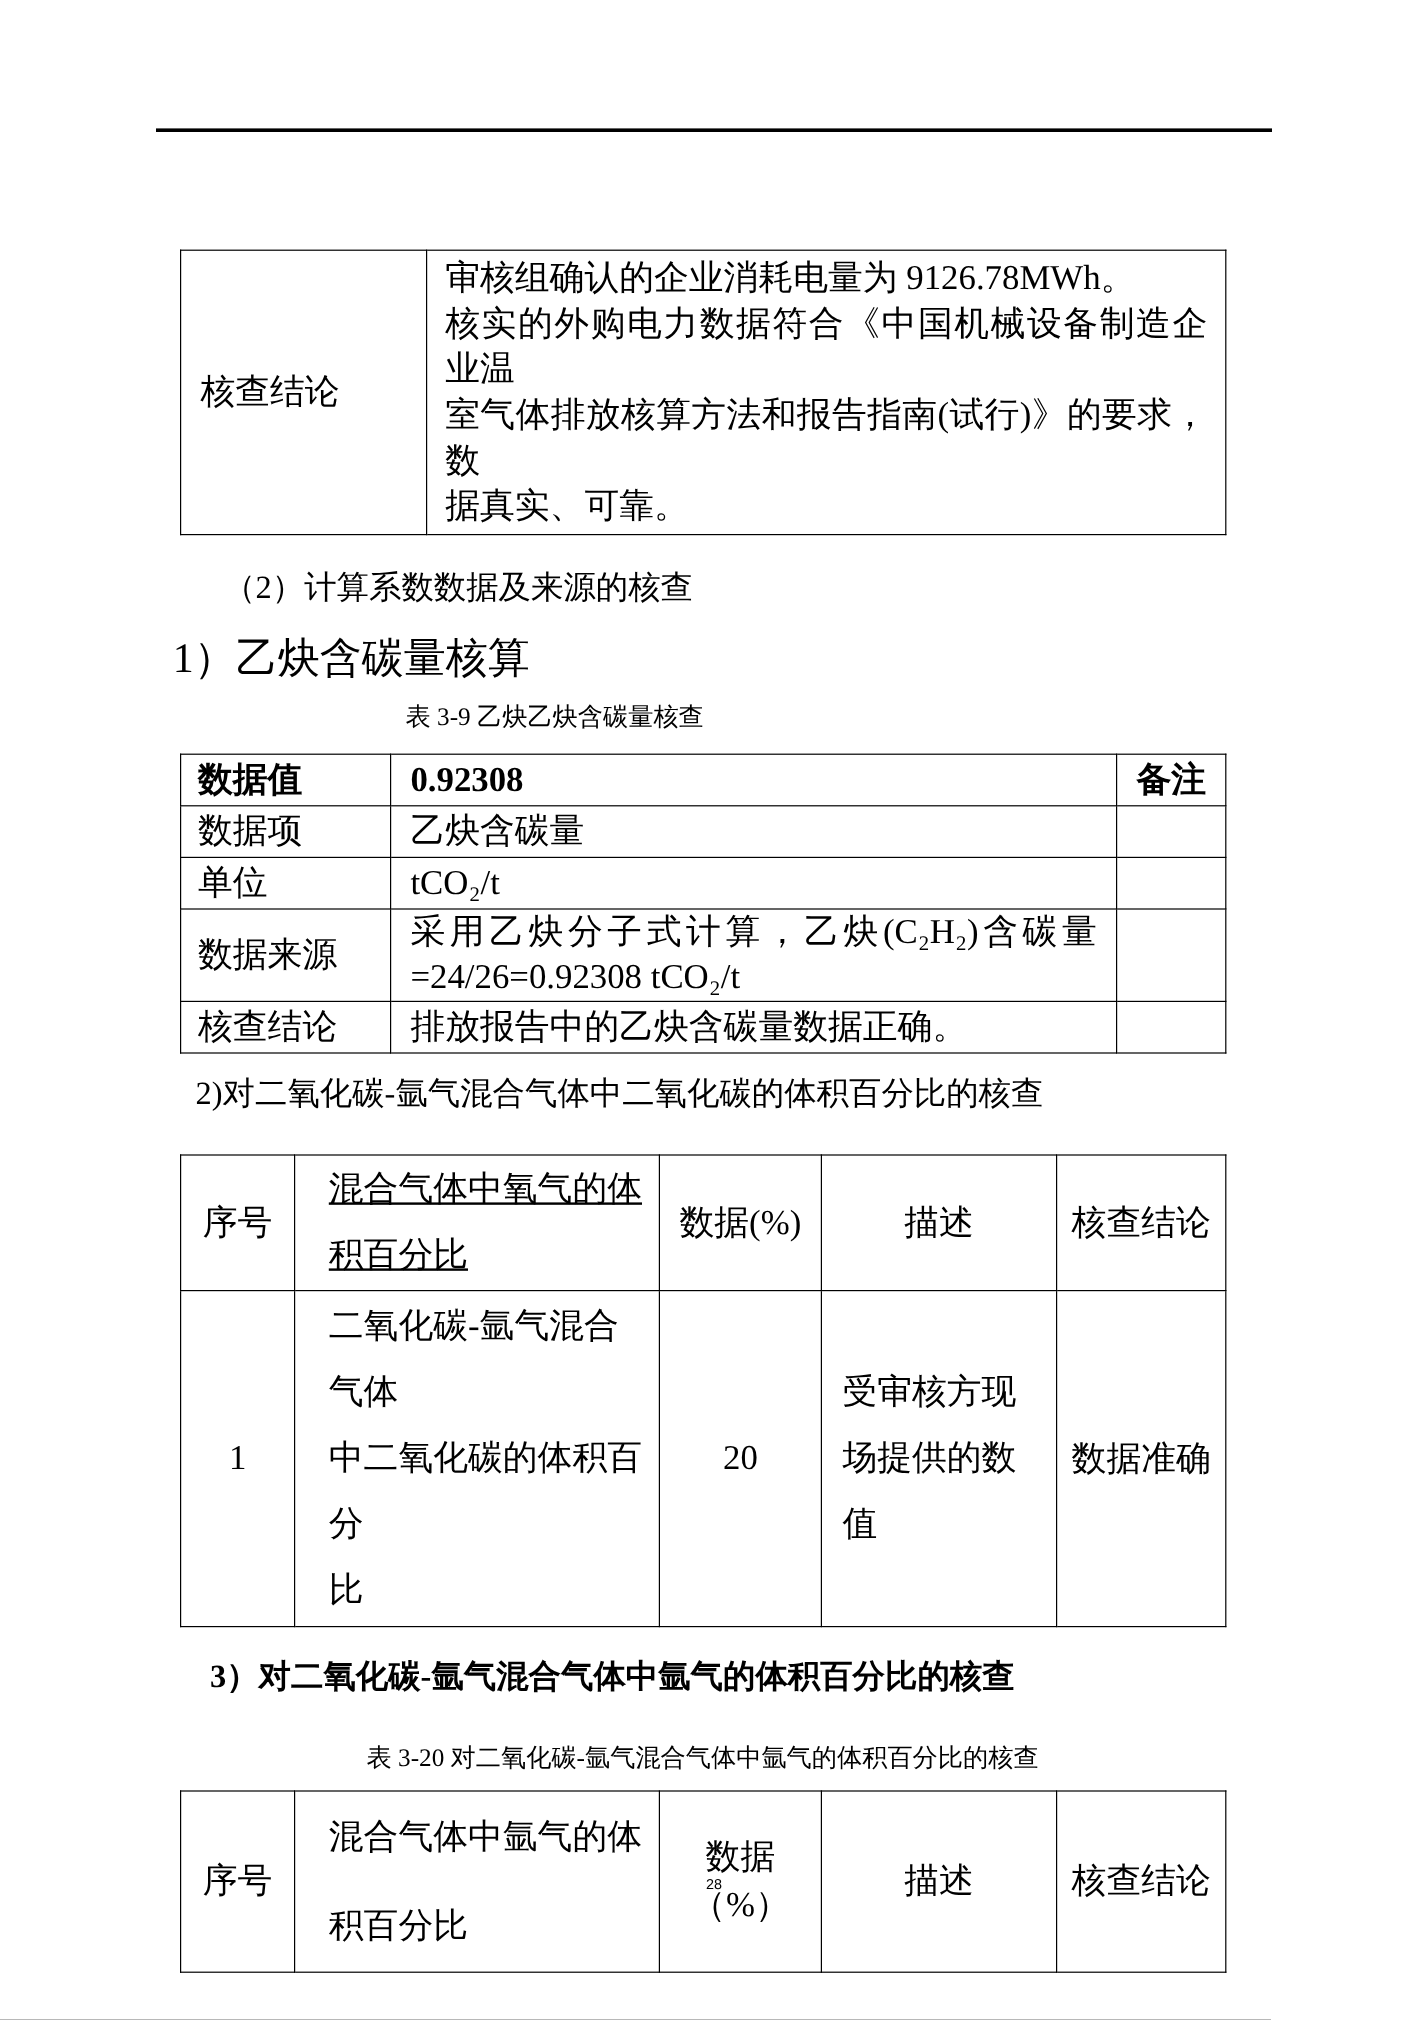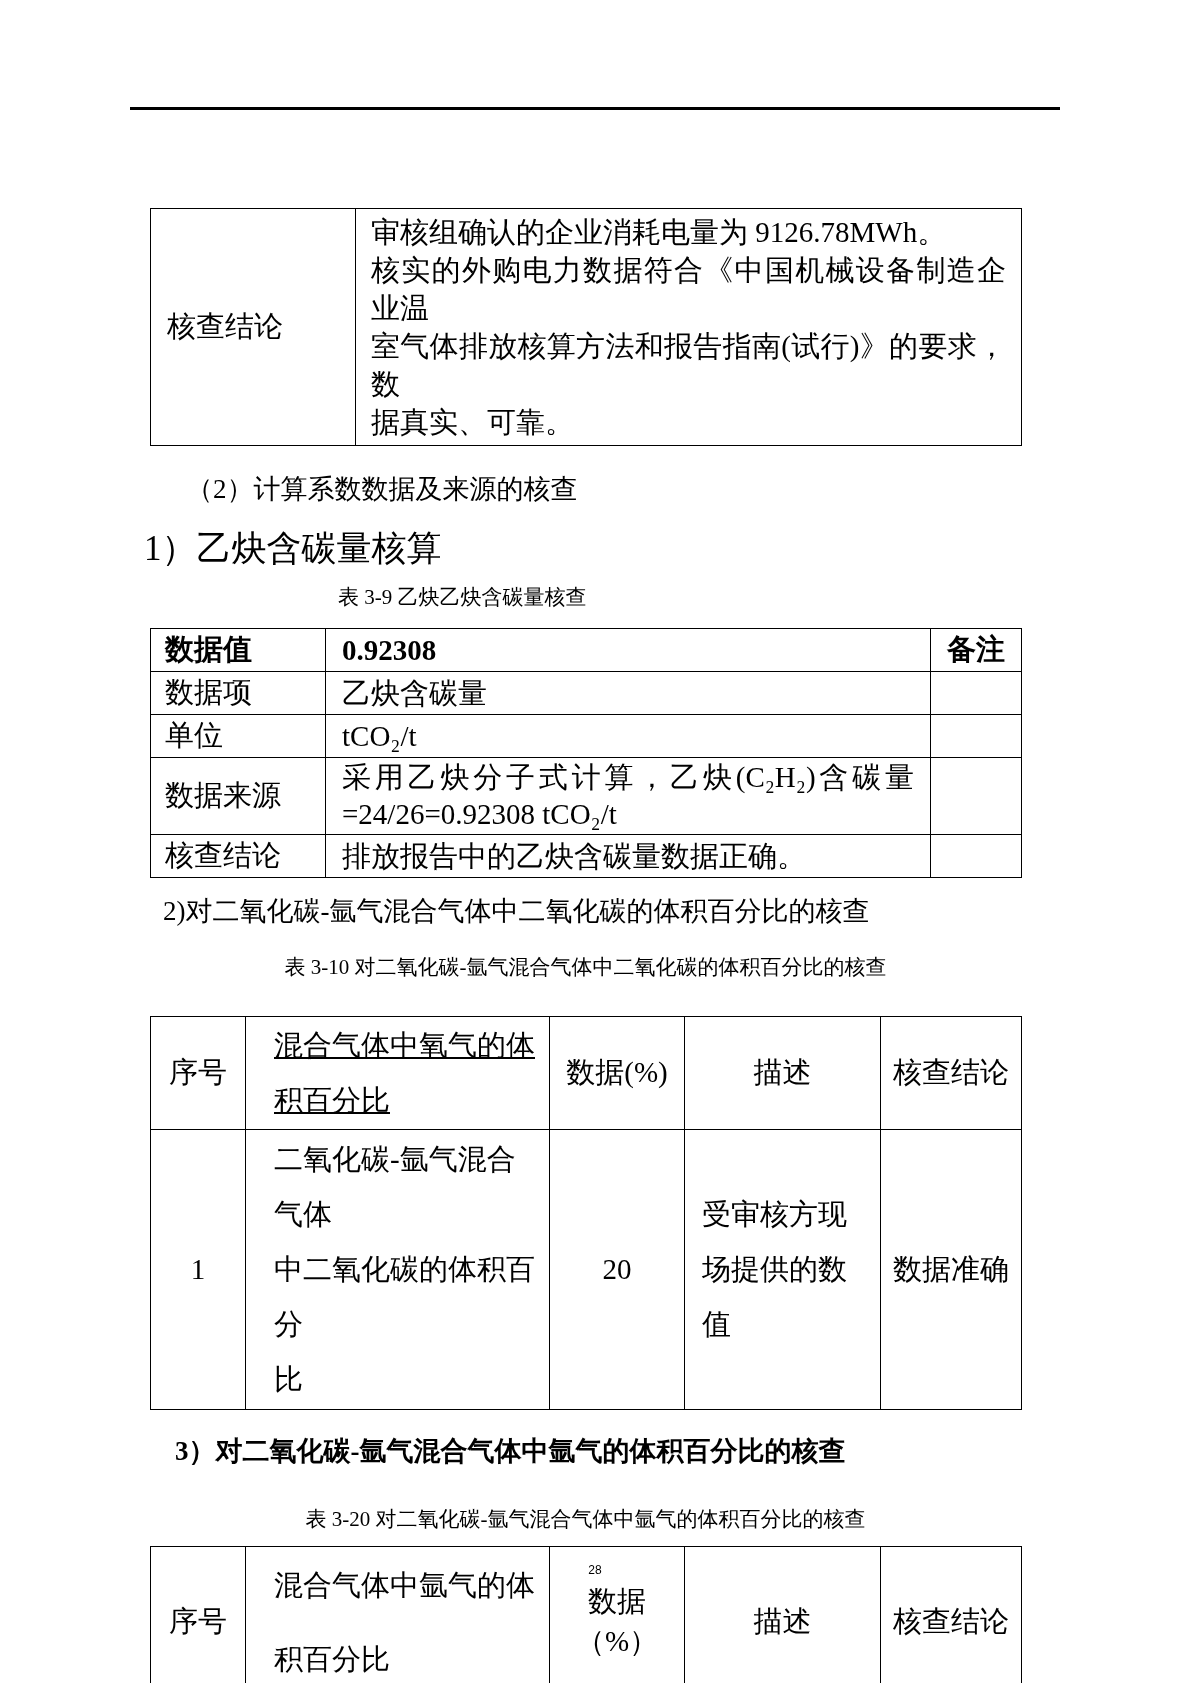--- a/index.html
+++ b/index.html
@@ -142,21 +142,20 @@
       <tr class="r5">
         <td class="cell-label">核查结论</td>
         <td class="cell-value">排放报告中的乙炔含碳量数据正确。</td>
         <td></td>
       </tr>
     </tbody>
       </table>
 
     <div class="h-sub2">2)对二氧化碳-氩气混合气体中二氧化碳的体积百分比的核查</div>
 
-    <div class="caption caption-310">表 3-10 对二氧化碳-氩气混合气体中二氧化碳的体积百分比的核查</div>
 
     <table class="tbl-310">
       <colgroup>
         <col style="width:95px">
           <col style="width:304px">
           <col style="width:135px">
         <col style="width:196px">
           <col style="width:141px">
       </colgroup>
       <tbody>

